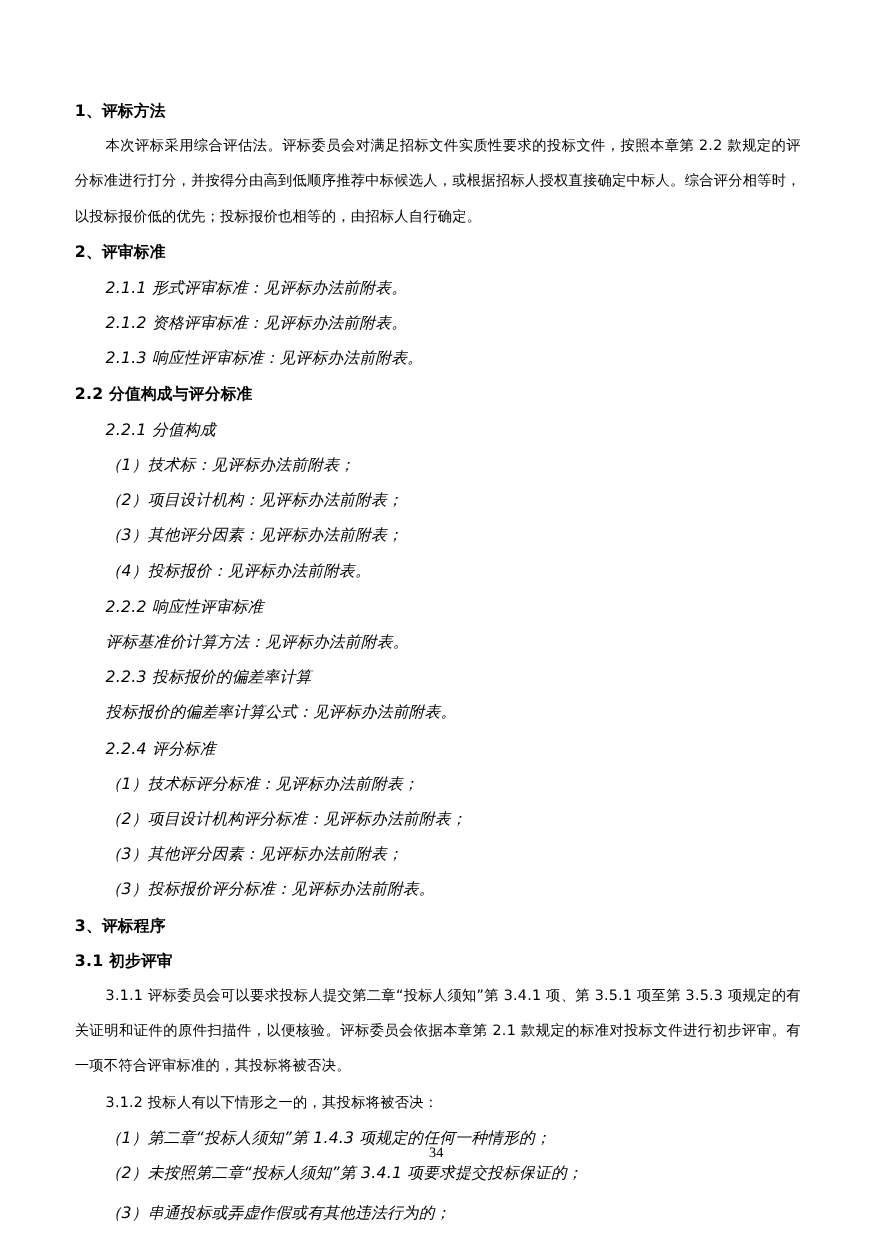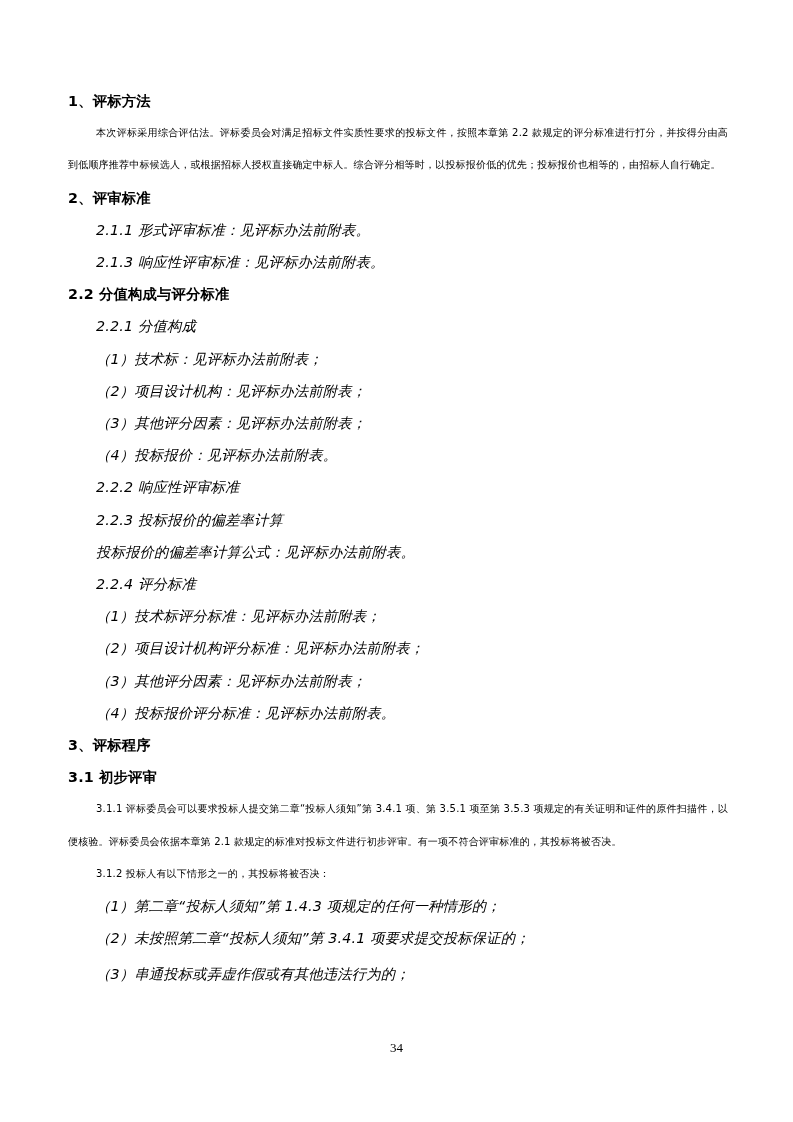--- a/index.html
+++ b/index.html
@@ -30,21 +30,21 @@
     white-space: pre-wrap;
   }
   .bold {
     font-weight: bold;
   }
   .indent1 {
     text-indent: 28px;
     font-style: italic;
   }
   .para {
-    font-size: 10px;
+    font-size: 13px;
     line-height: 32.2px;
     letter-spacing: 0.2px;
     text-align: justify;
     text-justify: inter-ideograph;
     text-indent: 28px;
     white-space: normal;
   }
   .gap-small {
     height: 4px;
   }
@@ -61,35 +61,37 @@
 </style>
 </head>
 <body>
 
 <div class="page">
   <div class="content">
     <div class="line bold">1、评标方法</div>
     <div class="para">本次评标采用综合评估法。评标委员会对满足招标文件实质性要求的投标文件，按照本章第 2.2 款规定的评分标准进行打分，并按得分由高到低顺序推荐中标候选人，或根据招标人授权直接确定中标人。综合评分相等时，以投标报价低的优先；投标报价也相等的，由招标人自行确定。</div>
     <div class="line bold">2、评审标准</div>
     <div class="line indent1">2.1.1 形式评审标准：见评标办法前附表。</div>
+    <div class="line indent1">2.1.2 资格评审标准：见评标办法前附表。</div>
     <div class="line indent1">2.1.3 响应性评审标准：见评标办法前附表。</div>
     <div class="line bold">2.2 分值构成与评分标准</div>
     <div class="line indent1">2.2.1 分值构成</div>
     <div class="line indent1">（1）技术标：见评标办法前附表；</div>
     <div class="line indent1">（2）项目设计机构：见评标办法前附表；</div>
     <div class="line indent1">（3）其他评分因素：见评标办法前附表；</div>
     <div class="line indent1">（4）投标报价：见评标办法前附表。</div>
     <div class="line indent1">2.2.2 响应性评审标准</div>
+    <div class="line indent1">评标基准价计算方法：见评标办法前附表。</div>
     <div class="line indent1">2.2.3 投标报价的偏差率计算</div>
     <div class="line indent1">投标报价的偏差率计算公式：见评标办法前附表。</div>
     <div class="line indent1">2.2.4 评分标准</div>
     <div class="line indent1">（1）技术标评分标准：见评标办法前附表；</div>
     <div class="line indent1">（2）项目设计机构评分标准：见评标办法前附表；</div>
     <div class="line indent1">（3）其他评分因素：见评标办法前附表；</div>
-    <div class="line indent1">（4）投标报价评分标准：见评标办法前附表。</div>
+    <div class="line indent1">（3）投标报价评分标准：见评标办法前附表。</div>
     <div class="line bold">3、评标程序</div>
     <div class="line bold">3.1 初步评审</div>
     <div class="para">3.1.1 评标委员会可以要求投标人提交第二章“投标人须知”第 3.4.1 项、第 3.5.1 项至第 3.5.3 项规定的有关证明和证件的原件扫描件，以便核验。评标委员会依据本章第 2.1 款规定的标准对投标文件进行初步评审。有一项不符合评审标准的，其投标将被否决。</div>
     <div class="para">3.1.2 投标人有以下情形之一的，其投标将被否决：</div>
     <div class="line indent1">（1）第二章“投标人须知”第 1.4.3 项规定的任何一种情形的；</div>
     <div class="line indent1">（2）未按照第二章“投标人须知”第 3.4.1 项要求提交投标保证的；</div>
     <div class="gap-small"></div>
     <div class="line indent1">（3）串通投标或弄虚作假或有其他违法行为的；</div>
 
   </div>

